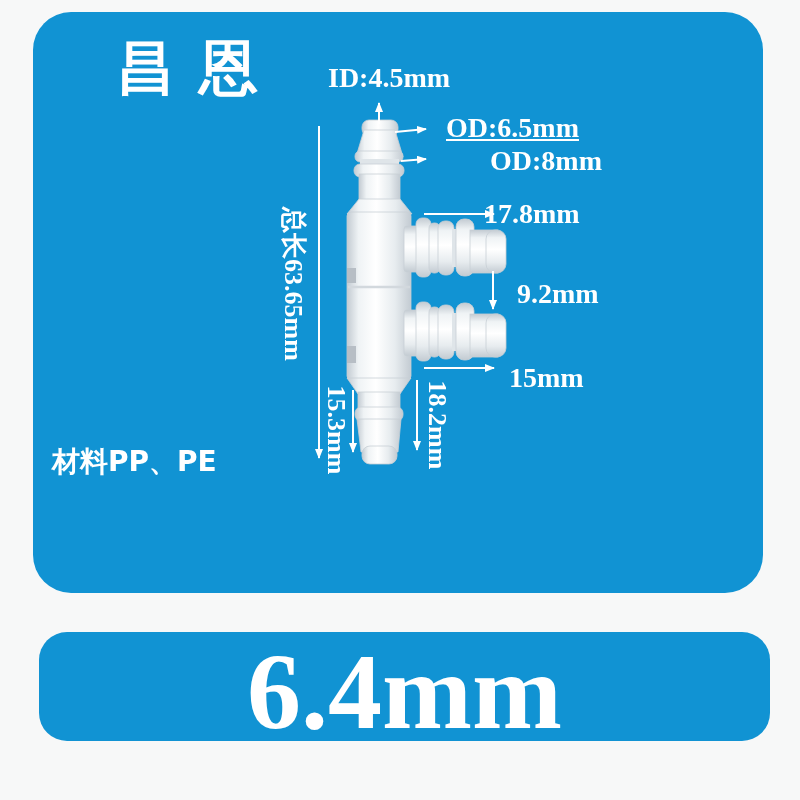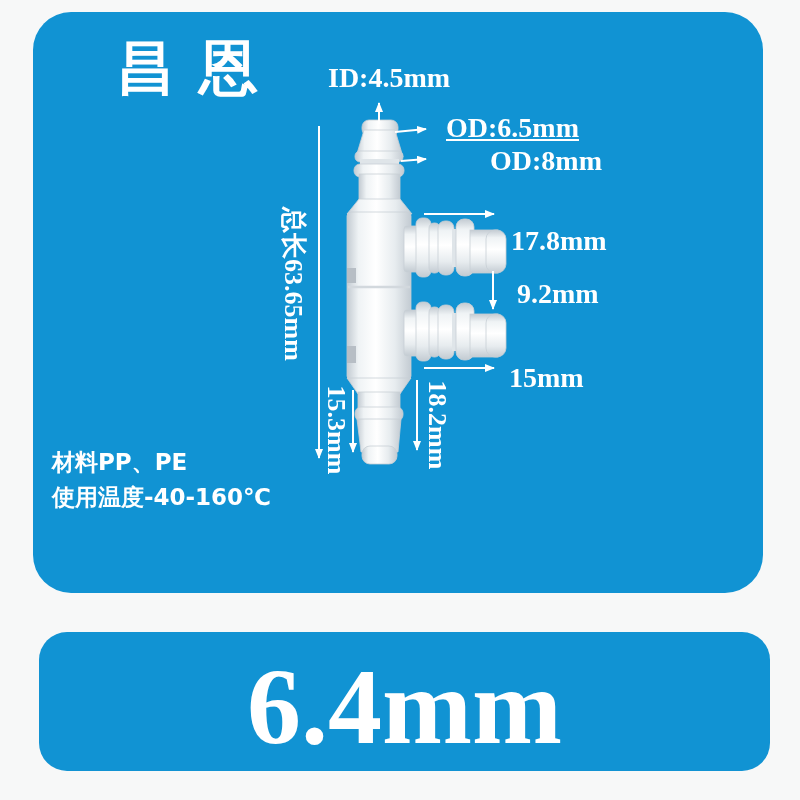--- a/index.html
+++ b/index.html
@@ -6,41 +6,41 @@
   body{
     width:800px;height:800px;position:relative;overflow:hidden;
     background:var(--page-bg,#f7f8f8);
     font-family:"Liberation Serif","DejaVu Serif",serif;
   }
   .panel-main{
     position:absolute;left:33px;top:12px;width:730px;height:581px;
     background:var(--panel-blue,#1193d3);border-radius:38px;
   }
   .panel-badge{
-    position:absolute;left:39px;top:632px;width:731px;height:139px;
+    position:absolute;left:39px;top:632px;width:731px;height:109px;
     background:var(--panel-blue,#1193d3);border-radius:28px;
     display:flex;align-items:center;justify-content:center;
   }
   .badge-text{
     color:#fff;font-weight:bold;font-size:108px;line-height:1;padding-top:10px;
     font-family:"Liberation Serif","DejaVu Serif",serif;
   }
   .brand{
     position:absolute;left:72px;top:36px;color:#fff;font-weight:bold;
     font-size:59px;line-height:1.1;letter-spacing:24px;white-space:nowrap;
     font-family:"DejaVu Sans","Liberation Sans",sans-serif;
     margin-left:44px;
   }
   .dim{
     position:absolute;color:#fff;font-weight:bold;font-size:28px;line-height:1;
     white-space:nowrap;font-family:"Liberation Serif","DejaVu Serif",serif;
   }
   .dim.rot{font-size:26px;text-align:center;transform:rotate(90deg);}
   .specs{
-    position:absolute;left:52px;top:447px;color:#fff;font-weight:bold;font-size:23px;
+    position:absolute;left:52px;top:447px;color:#fff;font-weight:bold;font-size:28px;
     font-family:"DejaVu Sans","Liberation Sans",sans-serif;
   }
   .specs div{height:35px;line-height:30px;white-space:nowrap;}
   svg.fitting{position:absolute;left:0;top:0;}
 </style>
 </head>
 <body>
 
 <div class="panel-main"></div>
 
@@ -117,27 +117,26 @@
     <line x1="353" y1="390" x2="353" y2="452" marker-end="url(#arw)"></line>
     <line x1="417" y1="380" x2="417" y2="450" marker-end="url(#arw)"></line>
   </g>
 </svg>
 
 <div class="brand">昌恩</div>
 
 <div class="dim" style="left:328px;top:64px;">ID:4.5mm</div>
 <div class="dim" style="left:446px;top:114px;text-decoration:underline;">OD:6.5mm</div>
 <div class="dim" style="left:446px;top:147px;margin-left:44px;">OD:8mm</div>
-<div class="dim" style="left:511px;top:200px;margin-top:27px;">17.8mm</div>
+<div class="dim" style="left:484px;top:200px;">17.8mm</div>
 <div class="dim" style="left:517px;top:280px;">9.2mm</div>
 <div class="dim" style="left:509px;top:364px;">15mm</div>
 <div class="dim rot" style="left:210px;top:271px;width:166px;">总长63.65mm</div>
 <div class="dim rot" style="left:288px;top:417px;width:96px;">15.3mm</div>
 <div class="dim rot" style="left:389px;top:412px;width:96px;">18.2mm</div>
 
 <div class="specs">
   <div>材料PP、PE</div>
-  <div>使用温度-40-160℃</div>
 </div>
 
 <div class="panel-badge">
   <span class="badge-text">6.4mm</span>
 </div>
 
 </body></html>

